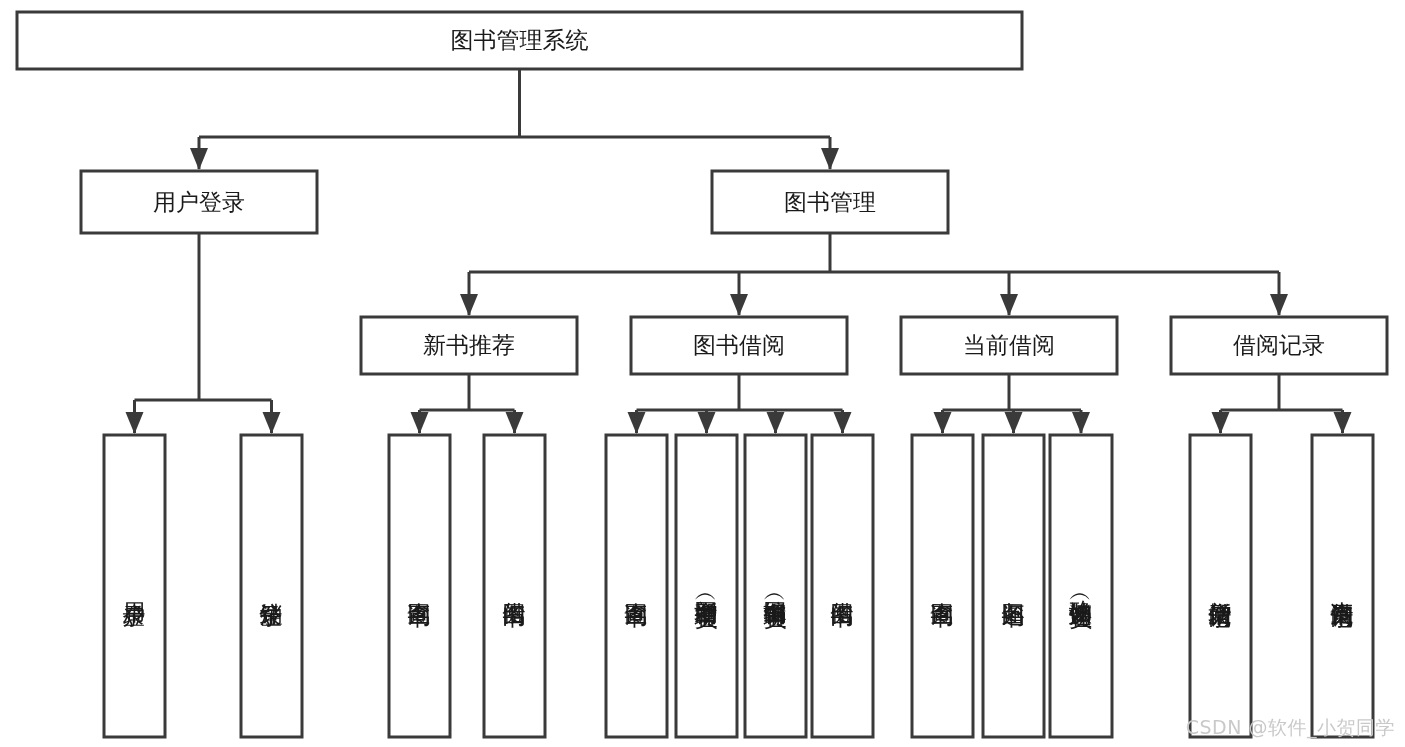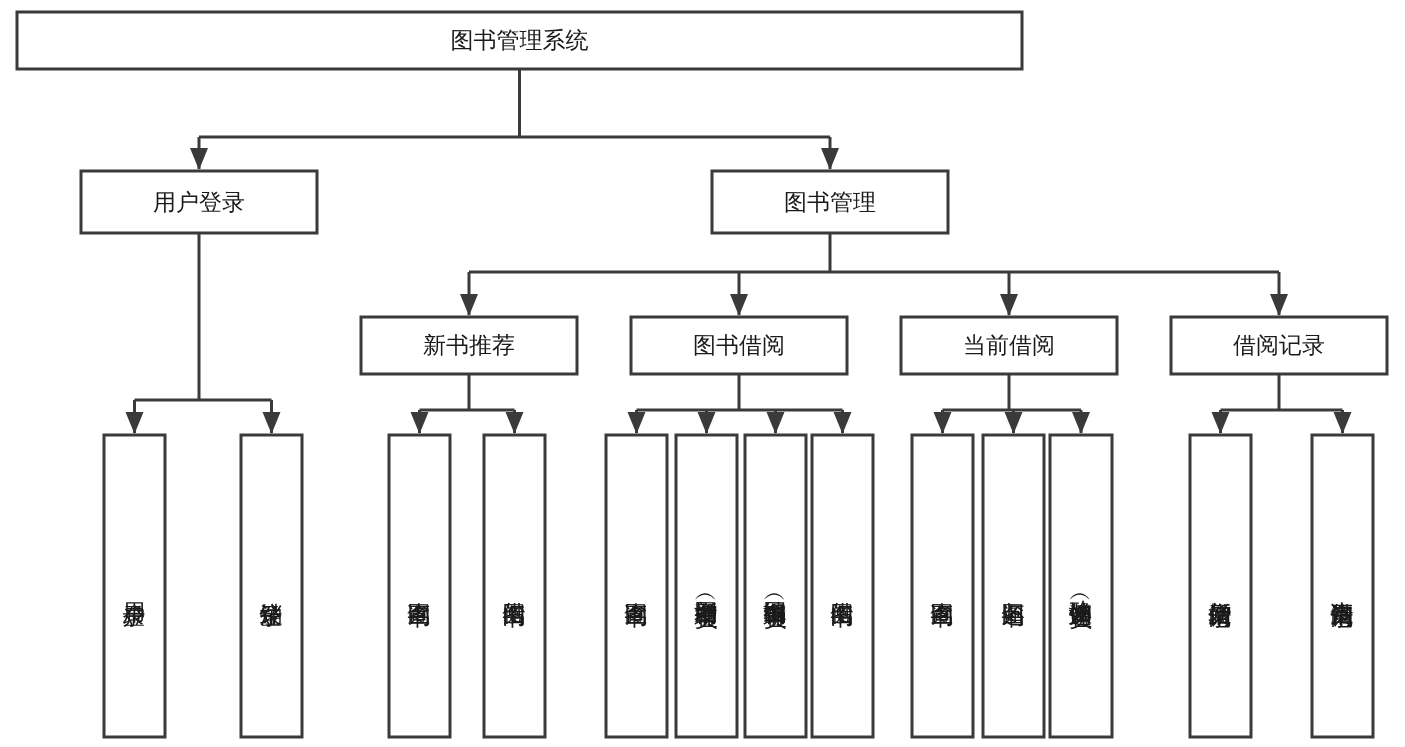--- a/index.html
+++ b/index.html
@@ -175,14 +175,15 @@
       <div class="node-label-v" style="left: 676px; top: 435px; width: 61px; height: 302px;">新增图书（管理员）</div>
       <div class="node-label-v" style="left: 745px; top: 435px; width: 61px; height: 302px;">编辑图书（管理员）</div>
       <div class="node-label-v" style="left: 812px; top: 435px; width: 61px; height: 302px;">借阅图书</div>
       <div class="node-label-v" style="left: 912px; top: 435px; width: 61px; height: 302px;">查询图书</div>
       <div class="node-label-v" style="left: 983px; top: 435px; width: 61px; height: 302px;">归还图书</div>
       <div class="node-label-v" style="left: 1050px; top: 435px; width: 62px; height: 302px;">确认归还（管理员）</div>
       <div class="node-label-v" style="left: 1190px; top: 435px; width: 61px; height: 302px;">新增借阅记录</div>
       <div class="node-label-v" style="left: 1312px; top: 435px; width: 61px; height: 302px;">查询借阅记录</div>
     </div>
 
+  <div class="watermark">CSDN @软件_小贺同学</div>
 
 </div>
 
 </body></html>

